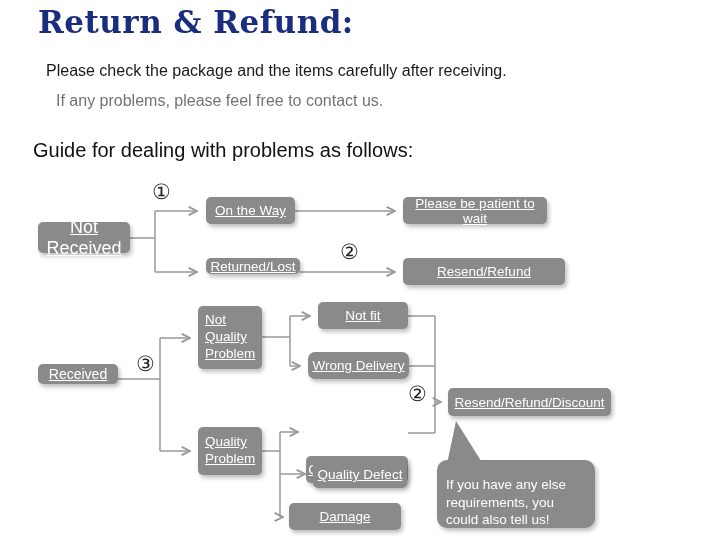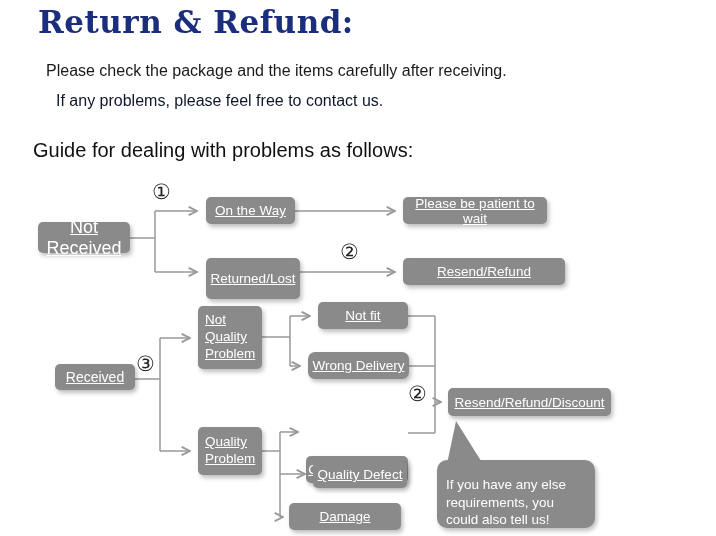--- a/index.html
+++ b/index.html
@@ -6,21 +6,21 @@
   .canvas {
     position:relative; width:716px; height:536px; background:#ffffff;
     font-family:"Liberation Sans", sans-serif; overflow:hidden;
   }
   .title {
     position:absolute; left:38px; top:4px;
     font-family:"DejaVu Serif", serif; font-weight:bold;
     font-size:31px; color:#1b2d7d; letter-spacing:0.5px;
   }
   .note1 { position:absolute; left:46px; top:62px; font-size:16px; color:#1a1a1a; }
-  .note2 { position:absolute; left:56px; top:92px; font-size:16px; color:#0f172a; }
+  .note2 { position:absolute; left:56px; top:92px; font-size:16px; color:#737373; }
   .guide { position:absolute; left:33px; top:139px; font-size:20px; color:#111111; }
   .node {
     position:absolute; background:#8a8a8a; color:#ffffff;
     border-radius:5px; display:flex; align-items:center; justify-content:center;
     font-size:13.5px; text-align:center; box-sizing:border-box;
     box-shadow:2px 3px 4px rgba(0,0,0,0.25);
     text-decoration:underline;
   }
   .node.align-left {
     justify-content:flex-start; text-align:left; padding-left:7px; line-height:1.25;
@@ -72,24 +72,24 @@
     <g stroke="#999999" stroke-width="1.5" fill="none">
       <path d="M408,316 H435 M435,316 V433 M409,366 H435 M408,433 H435"></path>
       <path d="M435,402 H440" marker-end="url(#arrow)"></path>
     </g>
     <polygon points="456,421 447,464 483,464" fill="#8a8a8a"></polygon>
   </svg>
 
   <div class="node" style="left:38px;top:222px;width:92px;height:31px;font-size:18px;">Not Received</div>
   <div class="node" style="left:206px;top:197px;width:89px;height:27px;">On the Way</div>
   <div class="node" style="left:403px;top:197px;width:144px;height:27px;">Please be patient to wait</div>
-  <div class="node" style="left:206px;top:258px;width:94px;height:41px;">Returned/Lost</div>
+  <div class="node" style="left:206px;top:258px;width:94px;height:16px;">Returned/Lost</div>
   <div class="node" style="left:403px;top:258px;width:162px;height:27px;">Resend/Refund</div>
 
-  <div class="node" style="left:38px;top:364px;width:80px;height:26px;font-size:14px;margin-left:17px;">Received</div>
+  <div class="node" style="left:38px;top:364px;width:80px;height:20px;font-size:14px;">Received</div>
   <div class="node align-left" style="left:198px;top:306px;width:64px;height:63px;">Not Quality Problem</div>
   <div class="node" style="left:318px;top:302px;width:90px;height:27px;">Not fit</div>
   <div class="node" style="left:308px;top:352px;width:101px;height:27px;border-radius:7px;">Wrong Delivery</div>
   <div class="node align-left" style="left:198px;top:427px;width:64px;height:48px;">Quality Problem</div>
   <div class="node" style="left:306px;top:419px;width:102px;height:27px;margin-top:37px;">Color Difference</div>
   <div class="node" style="left:313px;top:461px;width:94px;height:27px;">Quality Defect</div>
   <div class="node" style="left:289px;top:503px;width:112px;height:27px;">Damage</div>
   <div class="node" style="left:448px;top:388px;width:163px;height:28px;">Resend/Refund/Discount</div>
 
   <div class="marker" style="left:152px;top:180px;">①</div>

